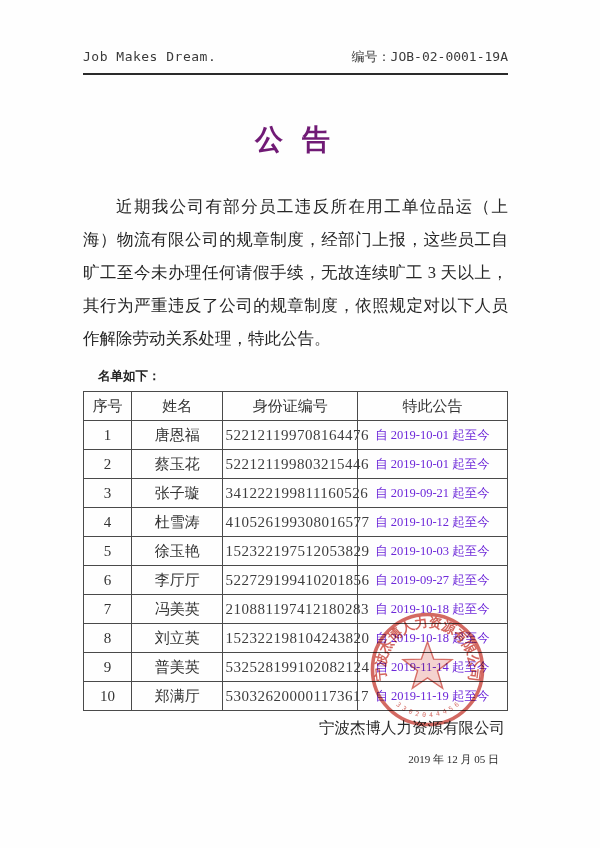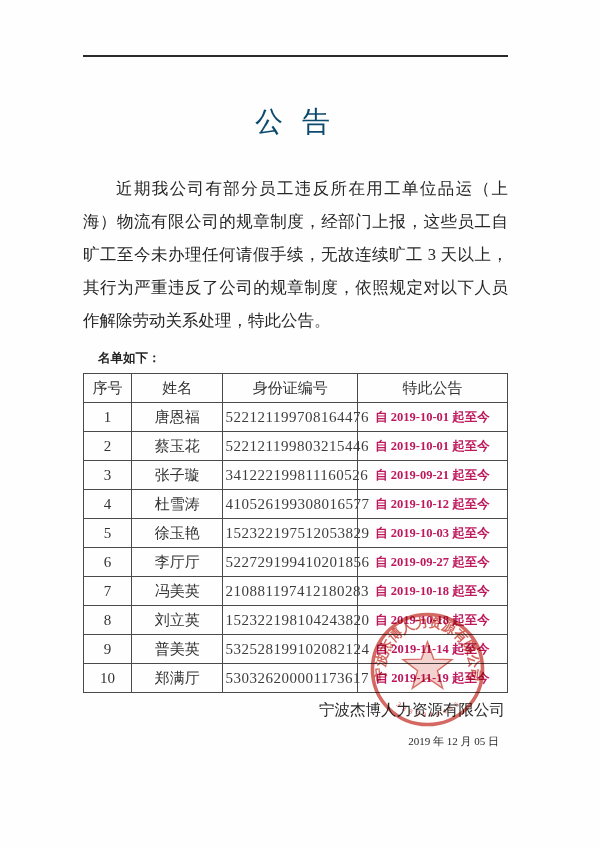--- a/index.html
+++ b/index.html
@@ -17,21 +17,21 @@
   .hdr .slogan{
     font-family:"DejaVu Sans Mono","Liberation Mono",monospace;
     font-size:13px;color:#3a3a3a;letter-spacing:.5px;
   }
   .hdr .docno{font-size:13px;color:#3a3a3a;}
   .hdr .docno .num{font-family:"DejaVu Sans Mono","Liberation Mono",monospace;}
   .hdr-rule{border:none;border-top:2px solid #2a2a2a;margin:7px 0 0 0;}
   
   .title{
     text-align:center;margin:46px 0 0 0;
-    font-size:28px;font-weight:normal;letter-spacing:6px;color:#0c4a6e;
+    font-size:28px;font-weight:bold;letter-spacing:6px;color:#701a75;
   }
   
   .para{
     margin:31px 0 13px 0;
     font-size:16.5px;line-height:33px;
     text-align:justify;text-indent:2em;color:#262626;font-family:Liberation Serif, serif;
   }
   .list-label{margin:7px 0 0 15px;font-size:12.5px;font-weight:bold;color:#242424;}
   
   table.roster{
@@ -41,38 +41,42 @@
   table.roster th,table.roster td{
     border:1px solid #4a4a4a;
     height:28px;padding:0 2px;
     text-align:center;vertical-align:middle;
     font-size:15px;font-weight:normal;color:#333;
   }
   table.roster col.c1{width:11.3%;}
   table.roster col.c2{width:21.6%;}
   table.roster col.c3{width:31.7%;}
   table.roster col.c4{width:35.4%;}
-  table.roster td.absence{font-weight:bold;font-size:12.5px;color:#be185d;}
+  table.roster td.absence{font-weight:normal;font-size:12.5px;color:#6d28d9;}
   table.roster td.idnum{letter-spacing:.5px;color:#3d3d3d;}
   
   .sig{margin-top:7px;text-align:right;}
   .sig .company{font-size:15.5px;color:#2a2a2a;padding-right:3px;}
   .sig .date{font-size:11px;color:#2a2a2a;margin-top:13px;padding-right:9px;}
   
   .stamp{
     position:absolute;left:368px;top:610px;width:119px;height:119px;
     mix-blend-mode:multiply;opacity:.92;pointer-events:none;
   }
 </style>
 </head>
 <body>
 
 <div class="page">
   <div class="content">
 
+    <div class="hdr">
+      <span class="slogan">Job Makes Dream.</span>
+      <span class="docno"><span>编号：</span><span class="num">JOB-02-0001-19A</span></span>
+    </div>
     <hr class="hdr-rule">
 
     <h1 class="title">公  告</h1>
 
     <p class="para">近期我公司有部分员工违反所在用工单位品运（上海）物流有限公司的规章制度，经部门上报，这些员工自旷工至今未办理任何请假手续，无故连续旷工 3 天以上，其行为严重违反了公司的规章制度，依照规定对以下人员作解除劳动关系处理，特此公告。</p>
 
     <div class="list-label">名单如下：</div>
 
     <table class="roster">
       <colgroup>

